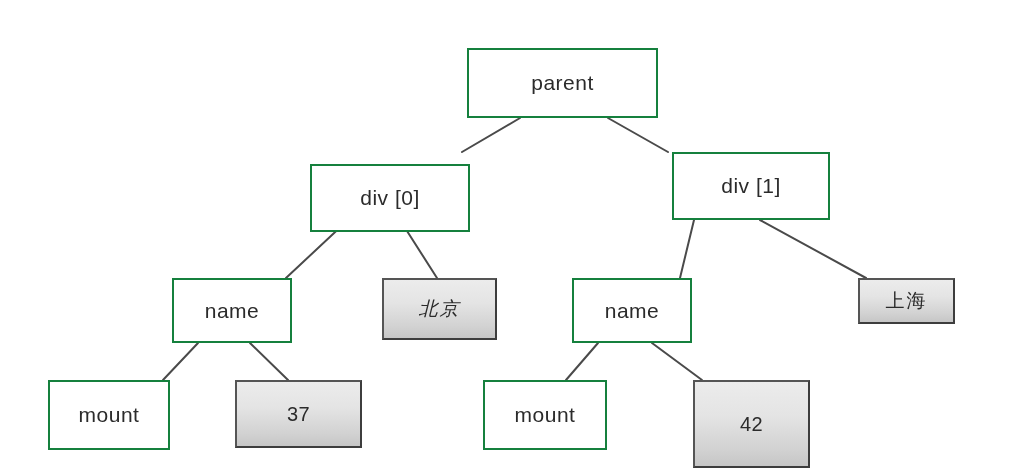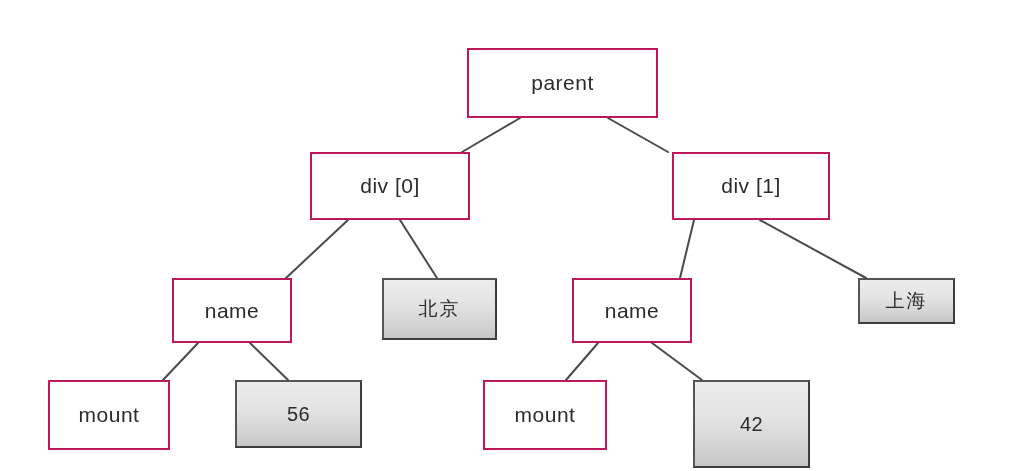--- a/index.html
+++ b/index.html
@@ -25,21 +25,21 @@
     width: 1030px;
     height: 471px;
     pointer-events: none;
   }
   .node {
     position: absolute;
     box-sizing: border-box;
     display: flex;
     align-items: center;
     justify-content: center;
-    border: 2px solid #be185d;
+    border: 2px solid #15803d;
     color: #2b2b2b;
     letter-spacing: 0.5px;
     white-space: pre;
     z-index: 2;
   }
   .node.plain {
     background: #ffffff;
     font-size: 21px;
   }
   .node.shaded {
@@ -68,25 +68,25 @@
       <line x1="694" y1="220" x2="680" y2="278" stroke="#4a4a4a" stroke-width="2" stroke-linecap="round"></line>
       <line x1="760" y1="220" x2="866" y2="278" stroke="#4a4a4a" stroke-width="2" stroke-linecap="round"></line>
       <line x1="198" y1="343" x2="163" y2="380" stroke="#4a4a4a" stroke-width="2" stroke-linecap="round"></line>
       <line x1="250" y1="343" x2="288" y2="380" stroke="#4a4a4a" stroke-width="2" stroke-linecap="round"></line>
       <line x1="598" y1="343" x2="566" y2="380" stroke="#4a4a4a" stroke-width="2" stroke-linecap="round"></line>
       <line x1="652" y1="343" x2="702" y2="380" stroke="#4a4a4a" stroke-width="2" stroke-linecap="round"></line>
     </svg>
 
   <div id="node-layer">
       <div class="node plain" style="left: 467px; top: 48px; width: 191px; height: 70px;"><span>parent</span></div>
-      <div class="node plain" style="left: 310px; top: 152px; width: 160px; height: 68px;"><span>div [0]</span></div>
+      <div class="node plain" style="left: 310px; top: 164px; width: 160px; height: 68px;"><span>div [0]</span></div>
       <div class="node plain" style="left: 660px; top: 152px; width: 158px; height: 68px; margin-left: 12px;"><span>div [1]</span></div>
       <div class="node plain" style="left: 172px; top: 278px; width: 120px; height: 65px;"><span>name</span></div>
-      <div class="node shaded cjk" style="left: 382px; top: 278px; width: 115px; height: 62px;"><span>北京</span></div>
+      <div class="node shaded cjk" style="left: 382px; top: 278px; width: 115px; height: 62px; font-style: italic;"><span>北京</span></div>
       <div class="node plain" style="left: 572px; top: 278px; width: 120px; height: 65px;"><span>name</span></div>
       <div class="node shaded cjk" style="left: 858px; top: 278px; width: 97px; height: 46px;"><span>上海</span></div>
       <div class="node plain" style="left: 48px; top: 380px; width: 122px; height: 70px;"><span>mount</span></div>
-      <div class="node shaded" style="left: 235px; top: 380px; width: 127px; height: 68px;"><span>56</span></div>
+      <div class="node shaded" style="left: 235px; top: 380px; width: 127px; height: 68px;"><span>37</span></div>
       <div class="node plain" style="left: 483px; top: 380px; width: 124px; height: 70px;"><span>mount</span></div>
       <div class="node shaded" style="left: 693px; top: 380px; width: 117px; height: 88px;"><span>42</span></div>
     </div>
 
 </div>
 
 </body></html>

